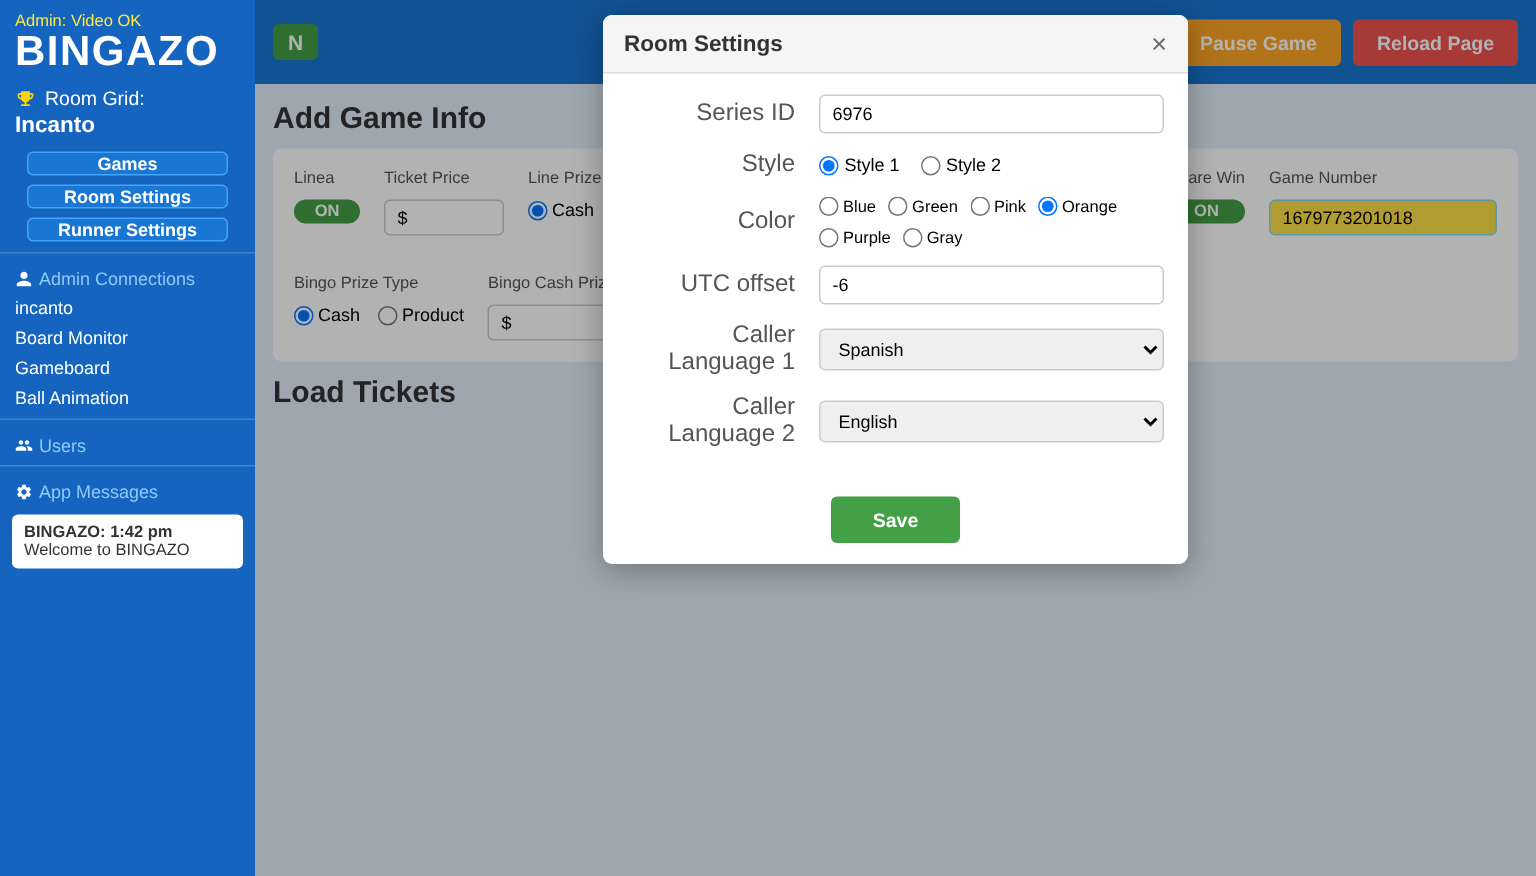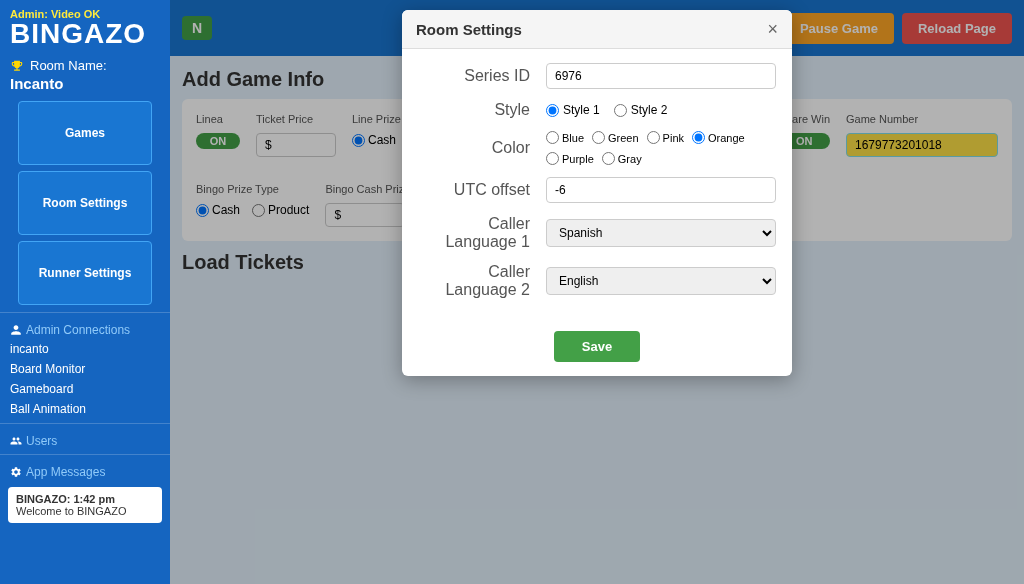--- a/index.html
+++ b/index.html
@@ -13,28 +13,28 @@
       background: #1565c0;
       color: white;
       display: flex;
       flex-direction: column;
     }
     .sidebar-header {
       background: #1565c0;
       padding: 8px 10px 4px;
     }
     .admin-label { font-size: 11px; color: #fff; }
-    .admin-label span { color: #ffeb3b; font-weight: bold; }
+    .admin-label span { color: #ffeb3b; font-weight: normal; }
     .brand-logo { font-size: 28px; font-weight: 900; color: white; letter-spacing: 1px; line-height: 1; }
     .sidebar-room-label { font-size: 13px; color: #fff; padding: 6px 10px 2px; display: flex; align-items: center; gap: 6px; }
     .sidebar-room-label svg { fill: #ffd700; }
     .sidebar-room-name { font-size: 15px; font-weight: bold; padding: 0 10px 6px; color: white; }
     .sidebar-btn {
       margin: 3px 18px;
-      padding: 24px 10px;
+      padding: 0 10px;
       border-radius: 4px;
       border: none;
       cursor: pointer;
       font-size: 12px;
       font-weight: bold;
       text-align: center;
     }
     .btn-games { background: #1976d2; color: white; border: 1px solid #42a5f5; }
     .btn-room-settings { background: #1976d2; color: white; border: 1px solid #42a5f5; }
     .btn-runner-settings { background: #1976d2; color: white; border: 1px solid #42a5f5; }
@@ -355,21 +355,21 @@
     <div class="admin-label">
       <span>Admin:</span>
       <span style="color:#ffeb3b;">Video OK</span>
     </div>
     <div class="brand-logo">BINGAZO</div>
   </div>
   <div class="sidebar-room-label">
     <svg width="14" height="14" viewBox="0 0 24 24">
         <path d="M19 5h-2V3H7v2H5c-1.1 0-2 .9-2 2v1c0 2.55 1.92 4.63 4.39 4.94A5.01 5.01 0 0011 15.9V18H7v2h10v-2h-4v-2.1a5.01 5.01 0 003.61-2.96C19.08 12.63 21 10.55 21 8V7c0-1.1-.9-2-2-2zm-14 3V7h2v3.82C5.84 10.4 5 9.3 5 8zm14 0c0 1.3-.84 2.4-2 2.82V7h2v1z"></path>
       </svg>
-    <span>Room Name:</span>
+    <span>Room Grid:</span>
   </div>
   <div class="sidebar-room-name">Incanto</div>
   <button class="sidebar-btn btn-games">Games</button>
   <button class="sidebar-btn btn-room-settings">Room Settings</button>
   <button class="sidebar-btn btn-runner-settings">Runner Settings</button>
   <div class="sidebar-divider"></div>
   <div class="sidebar-section">
     <svg width="12" height="12" viewBox="0 0 24 24" fill="white">
         <path d="M12 12c2.7 0 4.8-2.1 4.8-4.8S14.7 2.4 12 2.4 7.2 4.5 7.2 7.2 9.3 12 12 12zm0 2.4c-3.2 0-9.6 1.6-9.6 4.8v2.4h19.2v-2.4c0-3.2-6.4-4.8-9.6-4.8z"></path>
       </svg>

